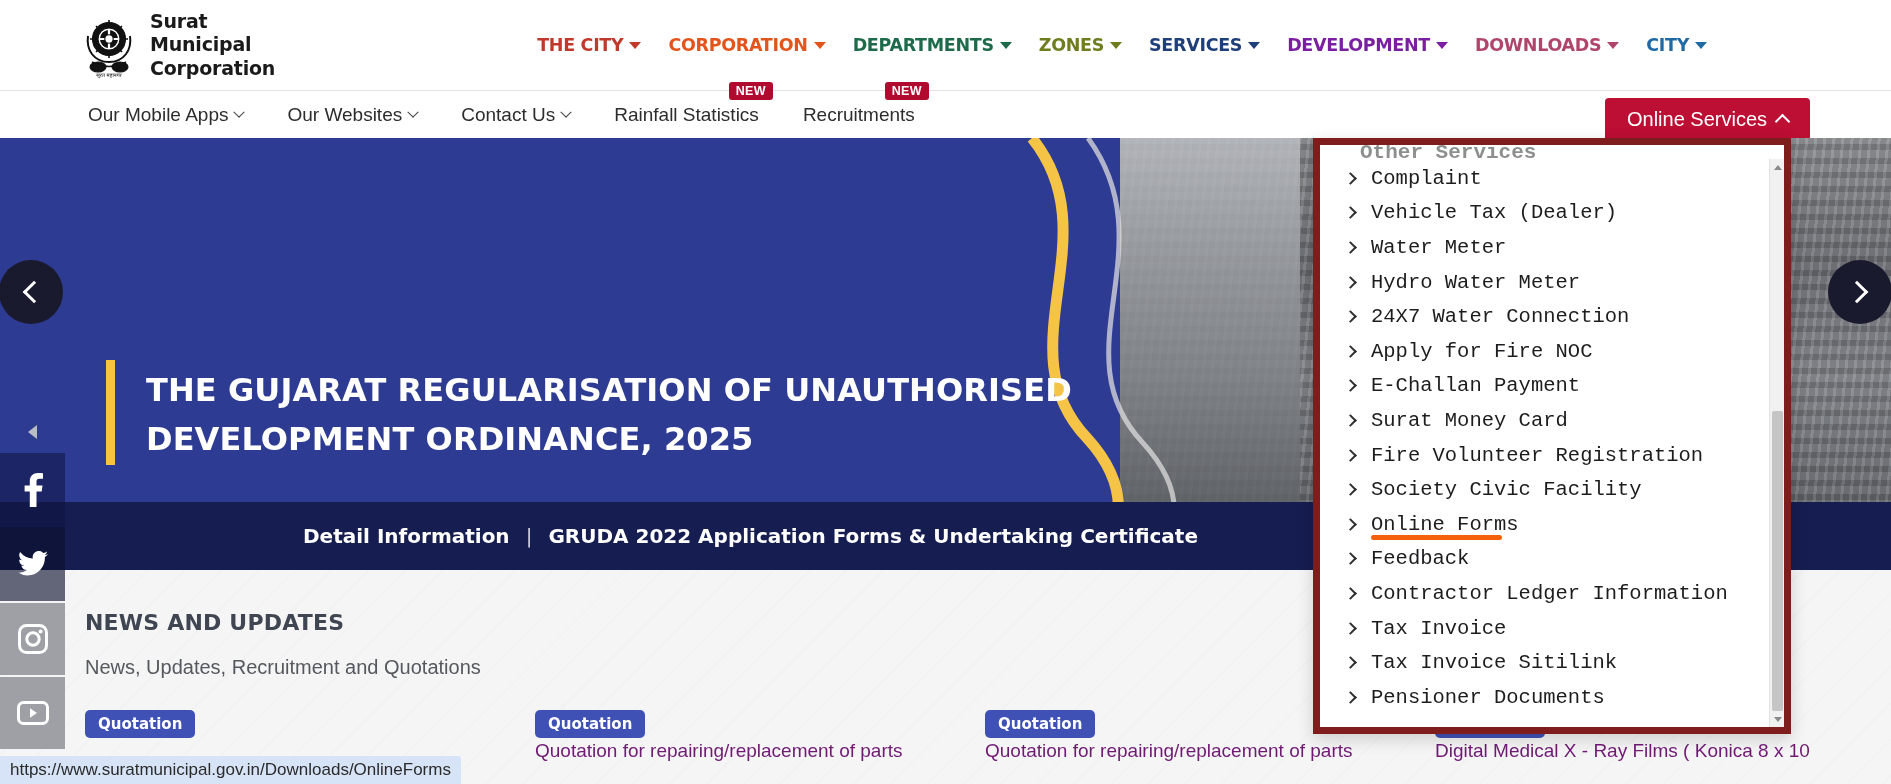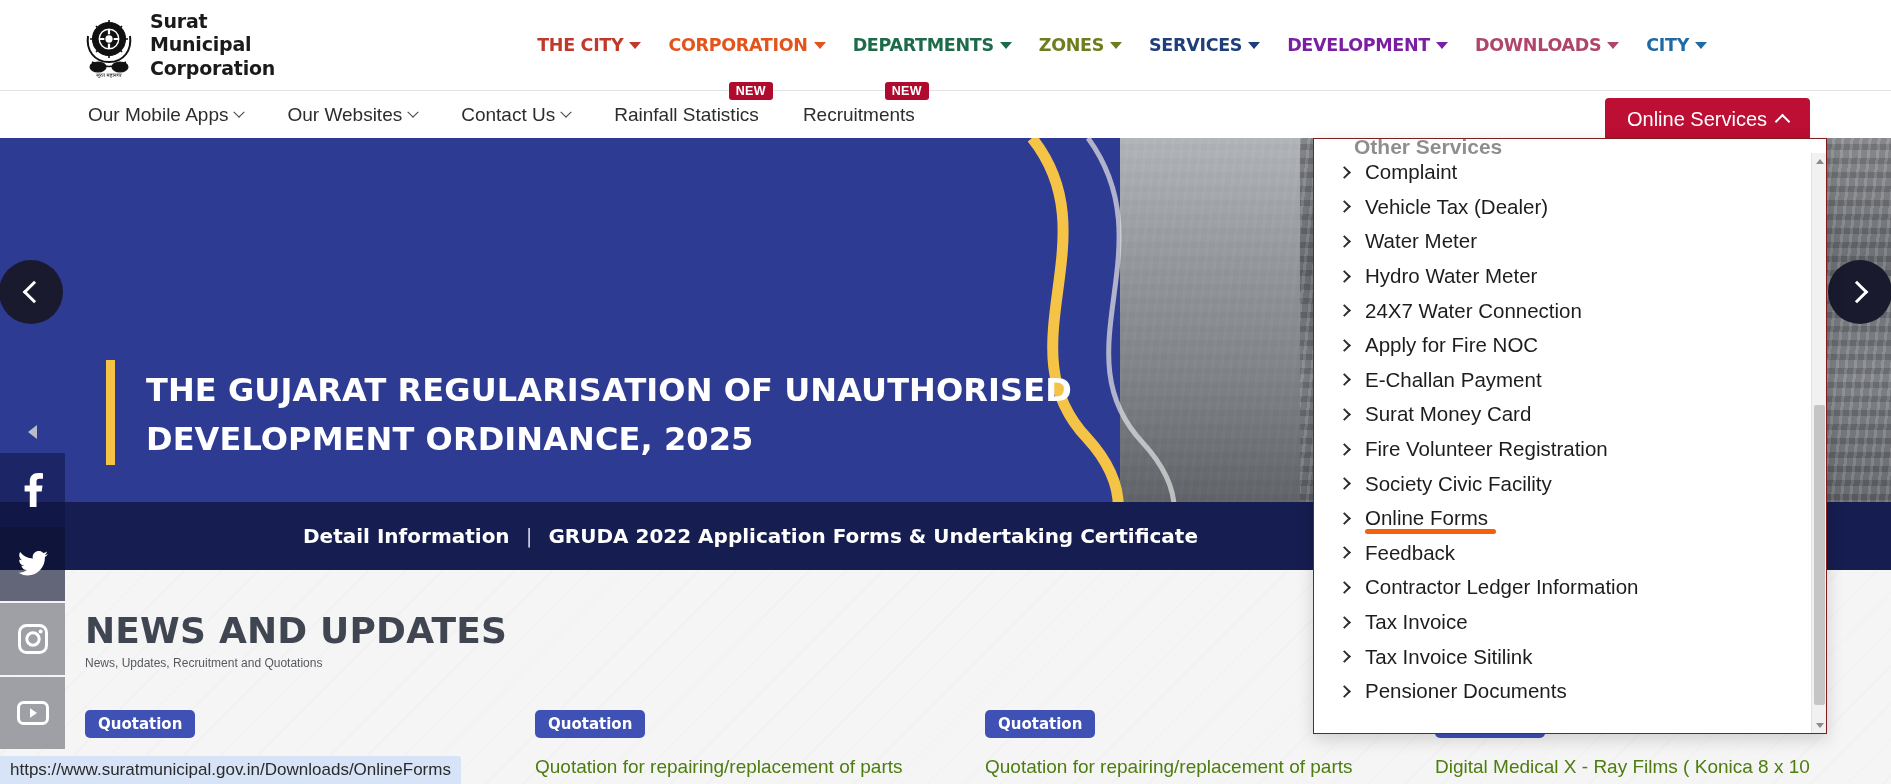--- a/index.html
+++ b/index.html
@@ -176,43 +176,43 @@
     position: absolute; top: 570px; left: 0; width: 1891px; height: 214px;
     background: #f5f5f5;
   }
   .news-hatch {
     position:absolute; inset:0;
     background: repeating-linear-gradient(135deg, rgba(0,0,0,0.012) 0 2px, transparent 2px 26px);
   }
   .news-title {
     position: absolute; left: 85px; top: 40px;
     font-family: "DejaVu Sans", sans-serif;
-    font-size: 36px; font-weight: bold; color: #3f4551; letter-spacing: 0.2px;
+    font-size: 22px; font-weight: bold; color: #3f4551; letter-spacing: 0.2px;
   }
   .news-sub {
     position: absolute; left: 85px; top: 86px;
-    font-size: 12px; color: #55585e;
+    font-size: 20px; color: #55585e;
   }
   .cards { position: absolute; left: 85px; top: 140px; display: flex; gap: 15px; justify-content: center; }
   .card { width: 435px; }
   .card-badge {
     display: inline-block; background: #3f51b5; color: #fff;
     font-family: "DejaVu Sans", sans-serif;
     font-weight: bold; font-size: 15px; padding: 5px 13px; border-radius: 5px;
   }
   .card-text {
-    margin-top: 16px; font-size: 19px; color: #4d7c0f; line-height: 1.35;
+    font-size: 19px; color: #701a75; line-height: 1.35;
     white-space: nowrap;
   }
 
   
   .dropdown {
-    position: absolute; left: 1313px; top: 138px; width: 514px; height: 596px;
-    background: #ffffff; border: 1px solid #7f1d1d;
-    box-shadow: 0 5px 16px rgba(0,0,0,0.16); z-index: 40; overflow: hidden;
+    position: absolute; left: 1313px; top: 138px; width: 478px; height: 596px;
+    background: #ffffff; border: 7px solid #7f1d1d;
+    box-shadow: 0 5px 16px rgba(0,0,0,0.16); z-index: 40; overflow: hidden; font-family: Liberation Mono, monospace;
   }
   .dd-heading {
     position:absolute; left: 40px; top: -4px; font-size: 21px; font-weight: bold;
     color: #333; opacity: .55;
   }
   .dd-list { position: absolute; top: 16px; left: 0; right: 14px; }
   .dd-item {
     display: flex; align-items: center; gap: 16px;
     padding: 0 0 0 24px; height: 34.6px; cursor: pointer; position: relative;
   }

